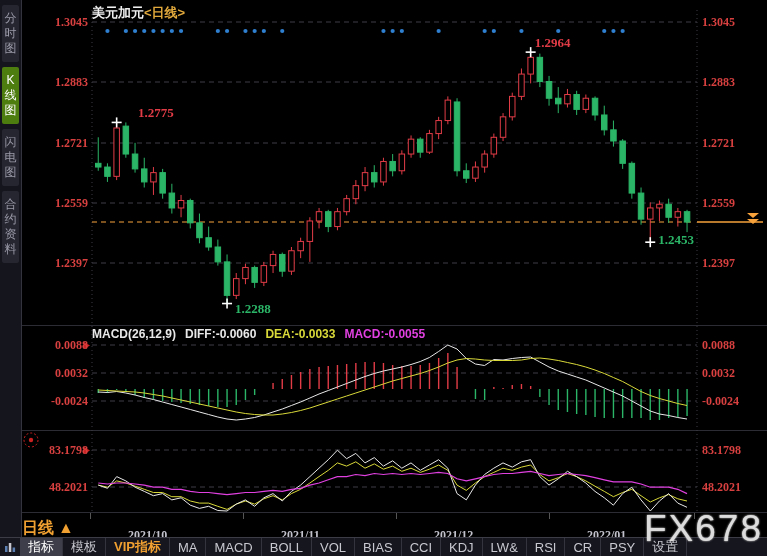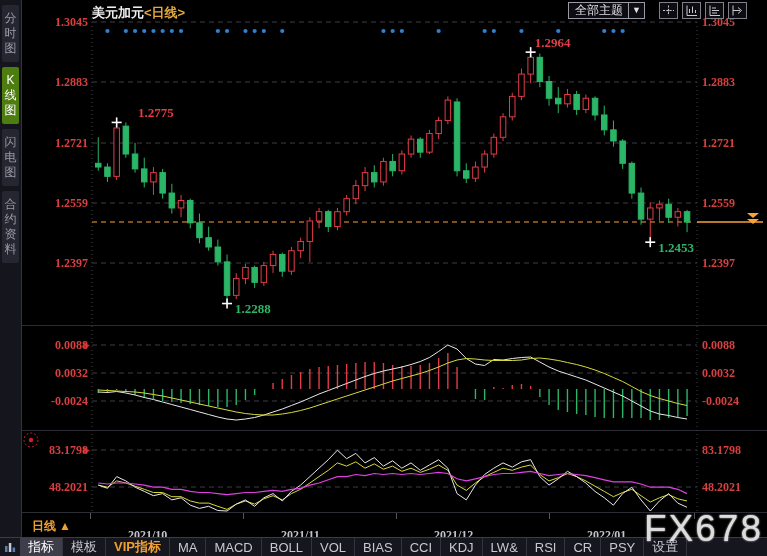--- a/index.html
+++ b/index.html
@@ -35,21 +35,21 @@
   
   .ax-label{position:absolute;font-size:12px;color:#d84040;z-index:14;line-height:12px;}
   .ax-left{right:679px;text-align:right;}
   .ax-right{left:702px;text-align:left;}
 
   
   .hsep{position:absolute;left:22px;right:0;height:1px;background:#2c2c34;z-index:4;}
 
   
   .date-row{position:absolute;left:22px;right:0;top:513px;height:24px;z-index:12;}
-  .period-box{position:absolute;left:10px;top:5px;color:#f0a030;font-size:12px;font-weight:bold;cursor:pointer;}
+  .period-box{position:absolute;left:0;top:5px;color:#f0a030;font-size:16px;font-weight:bold;cursor:pointer;}
   .date-label{position:absolute;top:3px;font-size:12px;color:#c2c2cc;margin-top:12px;}
   .date-tick{position:absolute;top:0;width:1px;height:6px;background:#555;}
 
   
   .watermark{position:absolute;right:4px;bottom:6px;font-size:37px;color:#dcdcdc;
              font-family:"Liberation Sans",sans-serif;letter-spacing:2px;z-index:40;
              text-shadow:0 0 2px #ffffff;pointer-events:none;}
 
   
   .toolbar{position:absolute;left:0;right:0;bottom:0;height:18px;background:#16161e;
@@ -71,52 +71,28 @@
 
 <div class="screen">
 
   <aside class="sidebar" id="sidebar">
       <div class="side-tab">分时图</div>
       <div class="side-tab sel">K线图</div>
       <div class="side-tab">闪电图</div>
       <div class="side-tab">合约资料</div>
     </aside>
 
-  <div class="top-controls">
-    <div class="theme-dd">
-      <span>全部主题</span>
-      <span class="arr">▼</span>
-    </div>
-    <div class="icon-btn">
-      <svg width="13" height="11" viewBox="0 0 13 11">
-        <path d="M6.5 0.5v10M1 5.5h11" stroke-dasharray="2 1.3"></path>
-          <circle cx="6.5" cy="5.5" r="1" fill="#c8c8d0" stroke="none"></circle>
-      </svg>
-    </div>
-    <div class="icon-btn">
-      <svg width="13" height="11" viewBox="0 0 13 11">
-        <path d="M2 0.5v10h10M4.5 8V4M7.5 8V1.5M10.5 8V5"></path>
-      </svg>
-    </div>
-    <div class="icon-btn">
-      <svg width="13" height="11" viewBox="0 0 13 11">
-        <path d="M2 0.5v10h10M4 8h5M4 5.5h7M4 3h4"></path>
-      </svg>
-    </div>
-    <div class="icon-btn">
-      <svg width="13" height="11" viewBox="0 0 13 11">
-        <path d="M2 0.5v10M2 5.5h7M7 2.5l3.5 3L7 8.5"></path>
-      </svg>
-    </div>
-  </div>
 
   <div class="chart-title">
     <span class="sym">美元加元</span><span class="per">&lt;日线&gt;</span>
   </div>
 
+  <div class="ind-header" style="top:327px;">
+    <span class="w">MACD(26,12,9)</span><span class="w">DIFF:-0.0060</span><span class="y">DEA:-0.0033</span><span class="m">MACD:-0.0055</span>
+  </div>
 
   <div class="hsep" style="top:325px;"></div>
   <div class="hsep" style="top:430px;"></div>
   <div class="hsep" style="top:512px;"></div>
 
   <div class="chart-area">
     <svg id="chart-svg" width="767" height="556" viewBox="0 0 767 556">
         <g>
           <line x1="92" y1="22" x2="697" y2="22" stroke="#3f3f46" stroke-width="1" stroke-dasharray="5 4"></line>
           <line x1="92" y1="82" x2="697" y2="82" stroke="#3f3f46" stroke-width="1" stroke-dasharray="5 4"></line>
@@ -409,21 +385,21 @@
       <div class="ax-label num ax-left" style="top: 444px; right: 679px; left: auto; width: 64px;">83.1798</div>
       <div class="ax-label num ax-right" style="top: 444px;">83.1798</div>
       <div class="ax-label num ax-left" style="top: 481px; right: 679px; left: auto; width: 64px;">48.2021</div>
       <div class="ax-label num ax-right" style="top: 481px;">48.2021</div>
     </div>
 
   <div id="annotations">
       <div class="ann num red" style="left: 138px; top: 105.417px;">1.2775</div>
       <div class="ann num green" style="left: 235.05px; top: 300.539px;">1.2288</div>
       <div class="ann num red" style="left: 534.65px; top: 35.125px; text-align: center;">1.2964</div>
-      <div class="ann num green" style="left: 658.25px; top: 240px;">1.2453</div>
+      <div class="ann num green" style="left: 658.25px; top: 232px;">1.2453</div>
     </div>
 
   <div class="date-row" id="date-row">
     <div class="period-box num">
       <span>日线</span>
       <span>▲</span>
     </div>
   <div class="date-label num" style="left: 106px;">2021/10</div>
       <div class="date-label num" style="left: 259px;">2021/11</div>
       <div class="date-label num" style="left: 412px;">2021/12</div>

